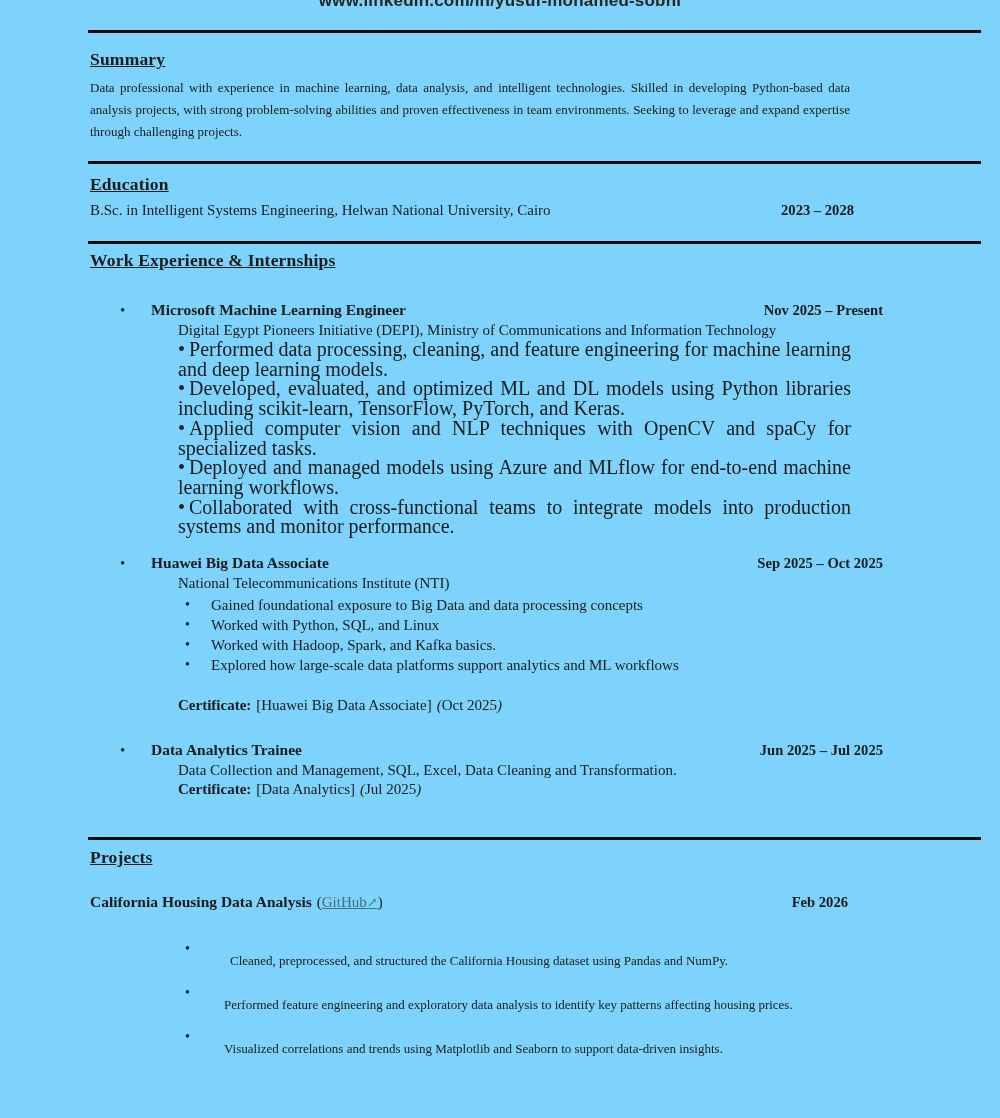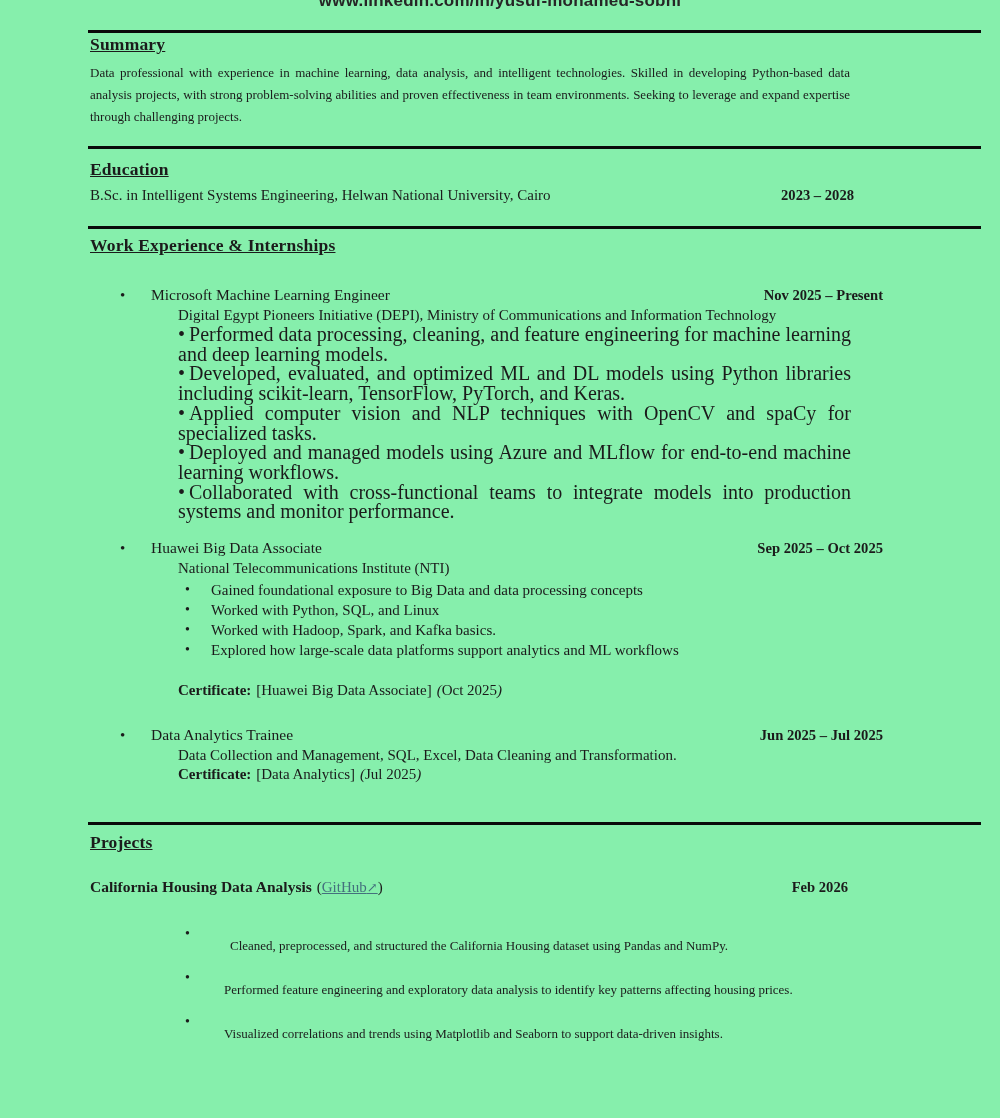--- a/index.html
+++ b/index.html
@@ -1,48 +1,48 @@
 <!DOCTYPE html>
 <html><head>
 <meta charset="utf-8">
 <style>
   * { box-sizing: border-box; }
   html, body { margin: 0; padding: 0; background: #ffffff; }
   .page {
-    width: 1000px; height: 1118px; background: #86efac; overflow: hidden;
+    width: 1000px; height: 1118px; background: #7dd3fc; overflow: hidden;
     font-family: "Liberation Serif", "DejaVu Serif", serif; color: #1b1b1b;
     position: relative;
   }
   .url-clip { height: 10px; overflow: hidden; }
   .url-text {
     margin-top: -9px; text-align: center;
     font-family: "Liberation Sans", "DejaVu Sans", sans-serif;
     font-size: 17px; font-weight: 600; color: #262626; letter-spacing: 0.2px;
   }
   .content { margin-left: 90px; margin-right: 117px; }
   .rule { border: 0; height: 3px; background: #0a0a0a; margin: 0; margin-left: -2px; width: 893px; }
   .m-r1 { margin-top: 20px; }
   .m-r2 { margin-top: 18px; }
   .m-r3 { margin-top: 22px; }
   .m-r4 { margin-top: 38px; }
   .sec { margin: 0; font-size: 17.5px; line-height: 20px; font-weight: bold; text-decoration: underline; letter-spacing: 0.2px; }
-  .m-sum  { margin-top: 1px; }
+  .m-sum  { margin-top: 16px; }
   .m-edu  { margin-top: 10px; }
   .m-work { margin-top: 6px; }
   .m-proj { margin-top: 7px; }
   .summary-body { margin: 8px 0 12px; width: 760px; font-size: 13px; line-height: 22px; text-align: justify; }
   .edu-row { margin-top: 7px; display: flex; align-items: baseline; font-size: 15px; line-height: 18px; }
   .date { margin-left: auto; font-size: 14.6px; font-weight: 700; white-space: nowrap; }
   .edu-date { padding-right: 29px; }
   .entry-head { display: flex; align-items: baseline; font-size: 15.5px; line-height: 18px; }
   .m-e0 { margin-top: 31px; }
   .m-e1 { margin-top: 17px; }
   .m-e2 { margin-top: 26px; }
   .l1b { margin-left: 30px; width: 31px; font-size: 15px; flex: 0 0 31px; }
-  .etitle { font-weight: normal; }
+  .etitle { font-weight: bold; }
   .ebody { margin-left: 88px; width: 673px; }
   .org { font-size: 15px; line-height: 19px; margin-top: 2px; }
   .jb { margin: 0; font-size: 20px; line-height: 19.7px; text-align: justify; }
   .ib { padding-right: 4px; }
   .tlist { margin-top: 2px; }
   .tli { display: flex; font-size: 15px; line-height: 20px; }
   .tb { flex: 0 0 26px; margin-left: 7px; font-size: 14px; }
   .cert { font-size: 15px; line-height: 19px; }
   .m-cert1 { margin-top: 21px; }
   .lbl { font-weight: bold; }

